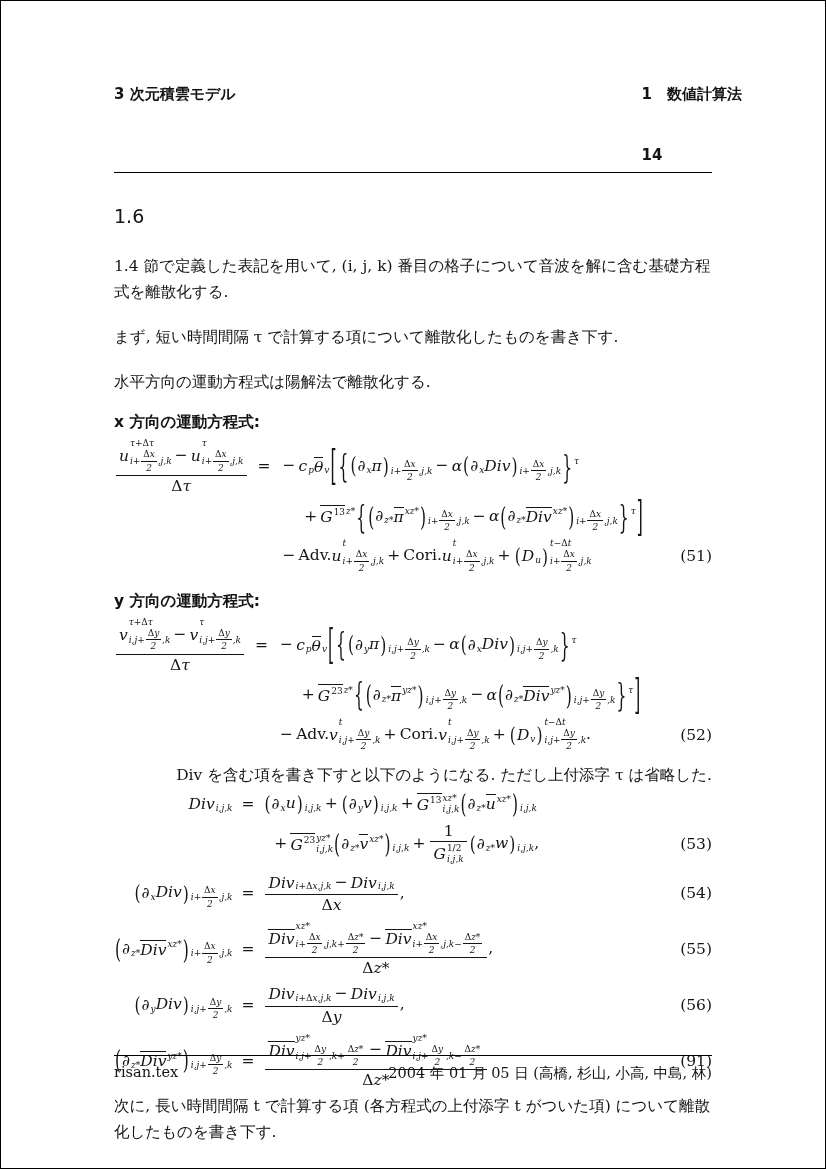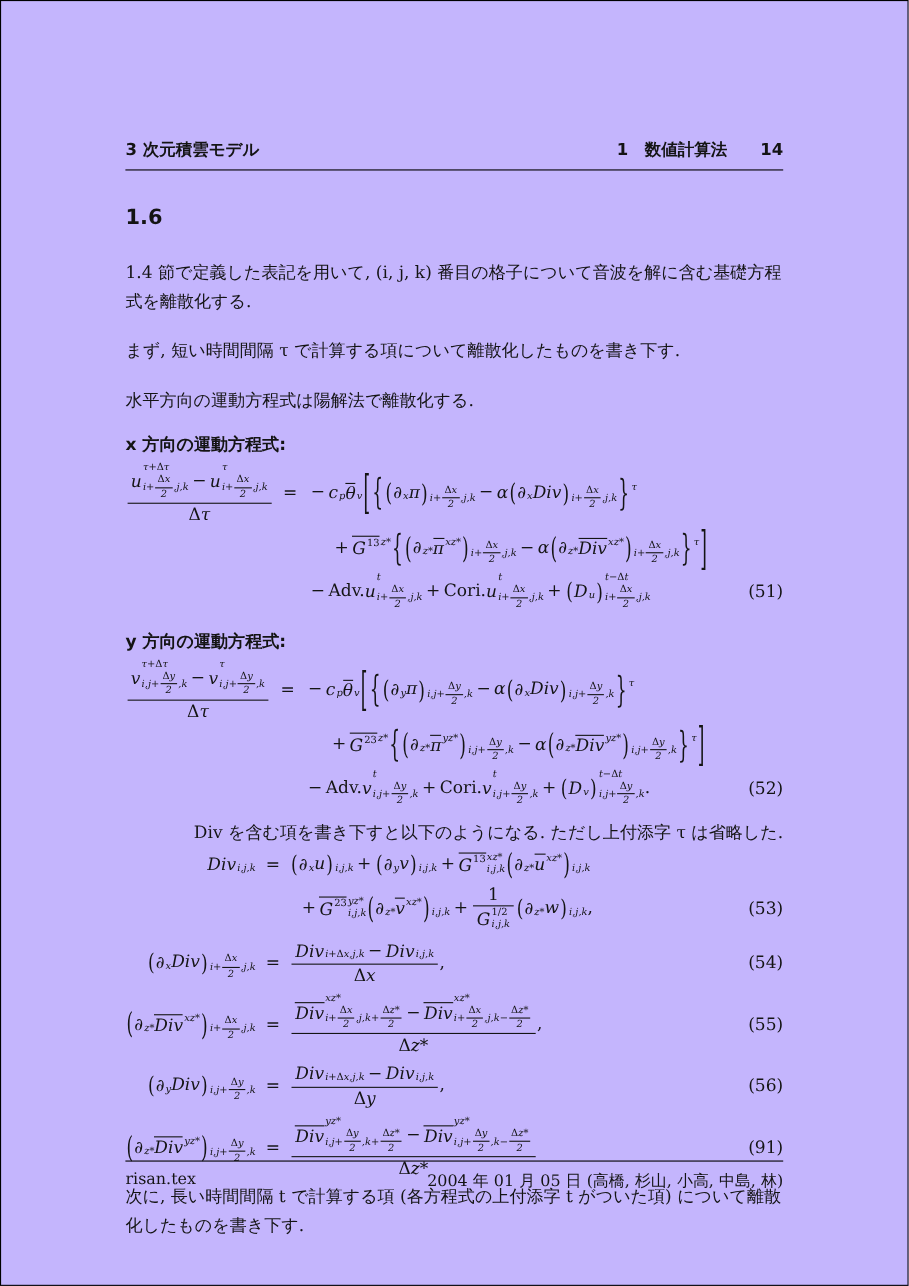--- a/index.html
+++ b/index.html
@@ -1,30 +1,30 @@
 <!DOCTYPE html>
 <html><head>
 <meta charset="utf-8">
 <style>
   html,body{margin:0;padding:0;background:#888;}
-  .page{position:relative;width:826px;height:1169px;margin:0 auto;background:#c4b5fd;
+  .page{position:relative;width:826px;height:1169px;margin:0 auto;background:#ffffff;
         border:1px solid #000;box-sizing:border-box;color:#141414;overflow:hidden;
         font-family:"DejaVu Serif","Liberation Serif",serif;}
   .content{padding:84px 113px 0 113px;}
 
   
   .header{display:flex;justify-content:space-between;align-items:baseline;
           font-family:"DejaVu Sans","Liberation Sans",sans-serif;font-weight:bold;font-size:15px;}
-  .header-right{display:flex;align-items:baseline;}
+  .header-right{display:flex;align-items:baseline;flex-direction:column;}
   .header-page{margin-left:30px;margin-top:42px;}
   .header-rule{border-bottom:1.6px solid #000;margin-top:8px;}
 
   
   .section-heading{margin-top:32px;font-family:"DejaVu Sans","Liberation Sans",sans-serif;
-          font-weight:bold;font-size:19px;display:flex;}
+          font-weight:normal;font-size:19px;display:flex;}
   .section-number{margin-right:1.4em;}
 
   
   p.body-text{margin:26px 0 0 0;font-size:15.5px;line-height:1.68;}
   p.tight{margin-top:19px;}
 
   
   .eq-heading{margin-top:17px;font-family:"DejaVu Sans","Liberation Sans",sans-serif;
           font-weight:bold;font-size:15.5px;}
 

